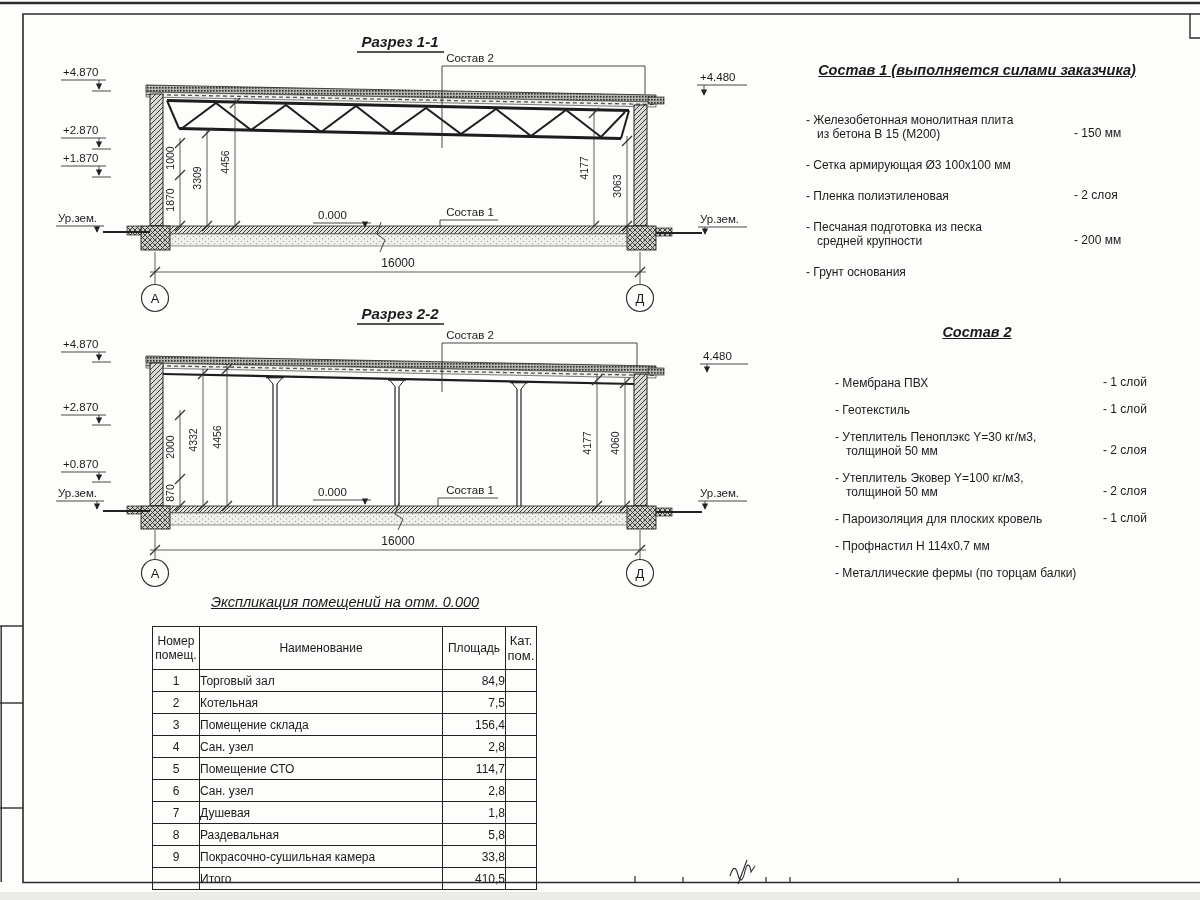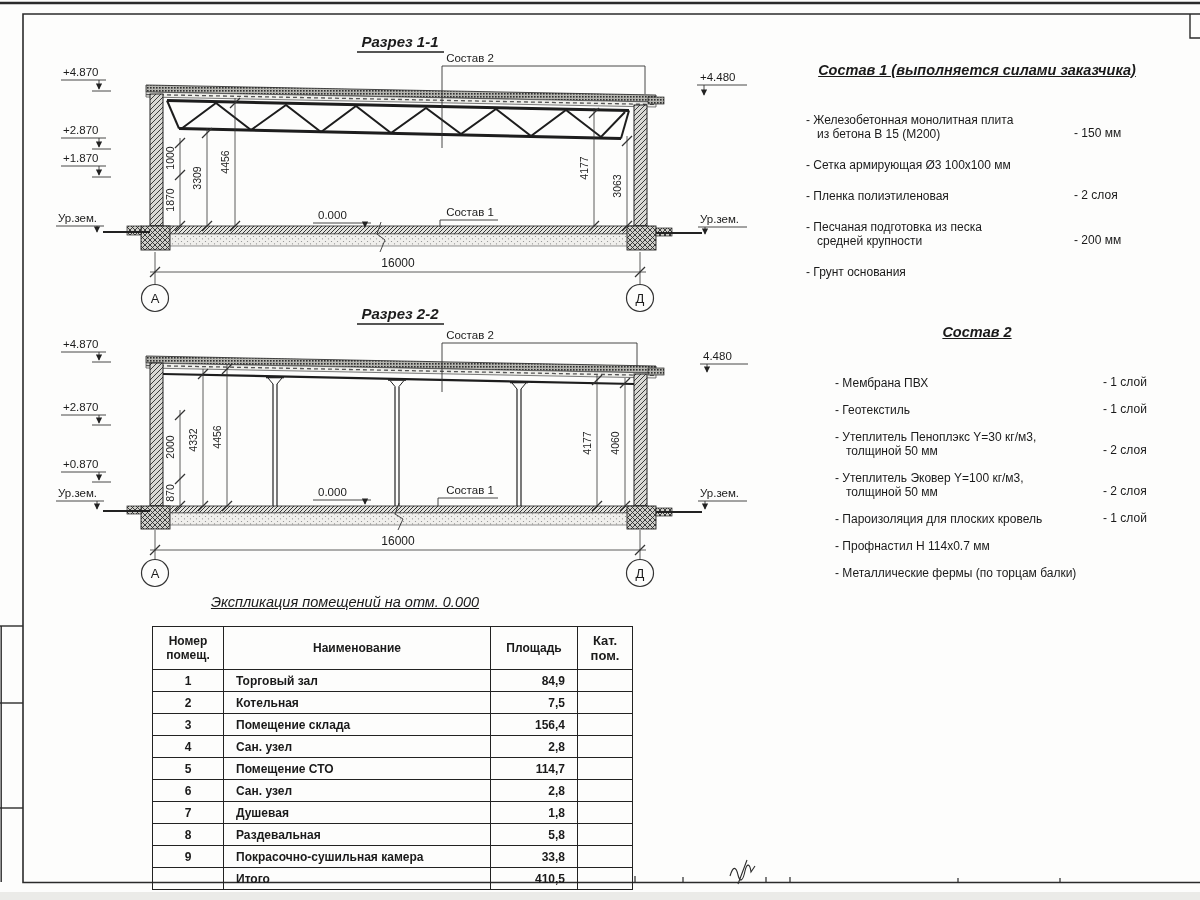--- a/index.html
+++ b/index.html
@@ -26,22 +26,22 @@
   
   .expl-title{
     position:absolute;left:160px;top:594px;width:370px;text-align:center;
     font-style:italic;font-weight:normal;font-size:14.5px;text-decoration:underline;
   }
   table.expl{
     position:absolute;left:152px;top:626px;border-collapse:collapse;
     table-layout:fixed;font-size:12px;
   }
   table.expl th, table.expl td{
-    border:1.4px solid #222;padding:0 12px;height:21px;
-    font-weight:bold;background:transparent;
+    border:1.4px solid #222;padding:0 0;height:21px;
+    font-weight:normal;background:transparent;
   }
   table.expl th{height:42px;white-space:pre-line;text-align:center;font-size:12px;}
   table.expl th.cat{font-size:13px;}
   td.c-num{text-align:center;width:46px;}
   td.c-name{text-align:left;width:242px;padding-left:7px;margin-left:36px;}
   td.c-area{text-align:right;width:62px;}
   td.c-cat{width:30px;}
   .scan-band{position:absolute;left:0;top:892px;width:1200px;height:8px;background:#ebebe8;}
 </style>
 </head>

